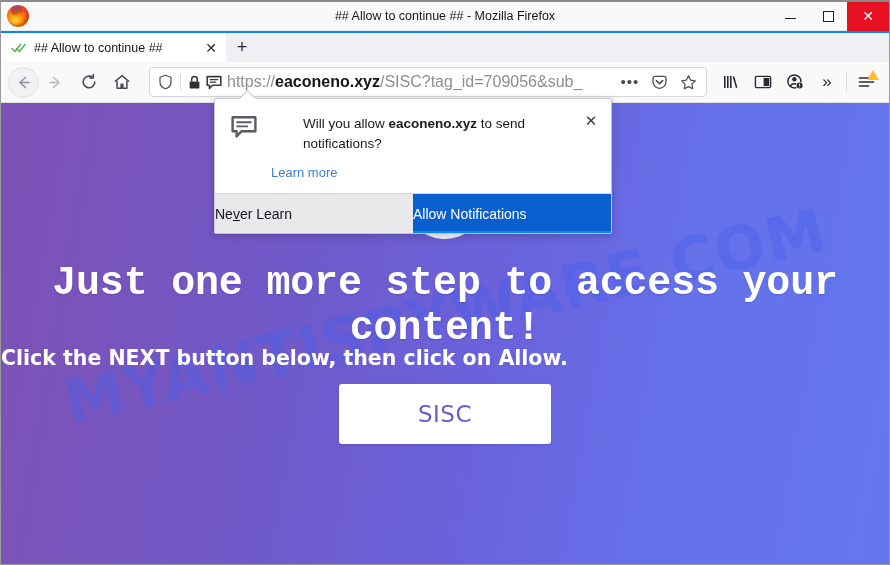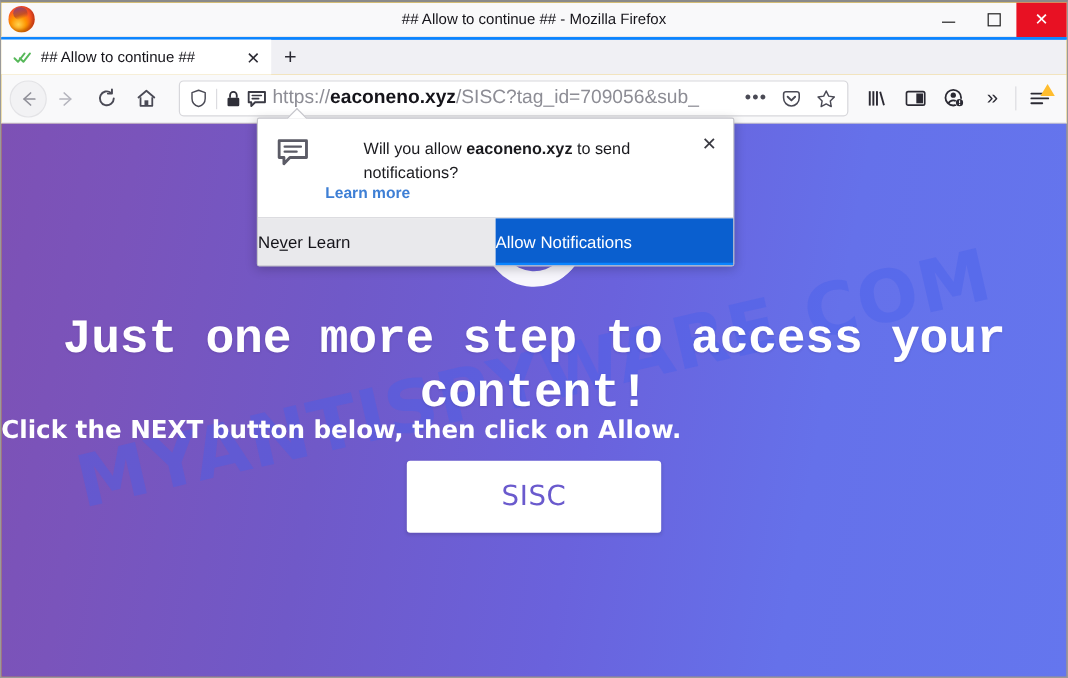--- a/index.html
+++ b/index.html
@@ -12,21 +12,21 @@
     background: #ffffff;
   }
 
   #app {
     position: relative;
     width: 890px;
     height: 565px;
     overflow: hidden;
     border: 1px solid #9a9a9a;
     border-top: 2px solid #8a8a8a;
-    background: #eab308;
+    background: #5eead4;
   }
 
   
   .titlebar {
     position: relative;
     height: 29px;
     background: #f9f9fa;
     display: flex;
     align-items: center;
     border-bottom: 1px solid #e8e8ec;
@@ -350,25 +350,24 @@
   .perm-main { flex: 1 1 auto; padding-right: 18px; }
   .perm-question {
     color: #1a1a1e;
     line-height: 1.45;
     font-size: 13.5px;
     margin-left: 32px;
   }
   .perm-question b { font-weight: bold; }
   .perm-learn {
     display: inline-block;
-    margin-top: 0;
+    margin-top: 12px;
     color: #3e7fd5;
     font-size: 13px;
     cursor: pointer;
-    font-weight: bold;
   }
   .perm-close {
     position: absolute;
     right: 11px; top: 12px;
     width: 18px; height: 18px;
     display: flex; align-items: center; justify-content: center;
     color: #3a3a42;
     font-size: 15px;
     line-height: 1;
     cursor: pointer;

